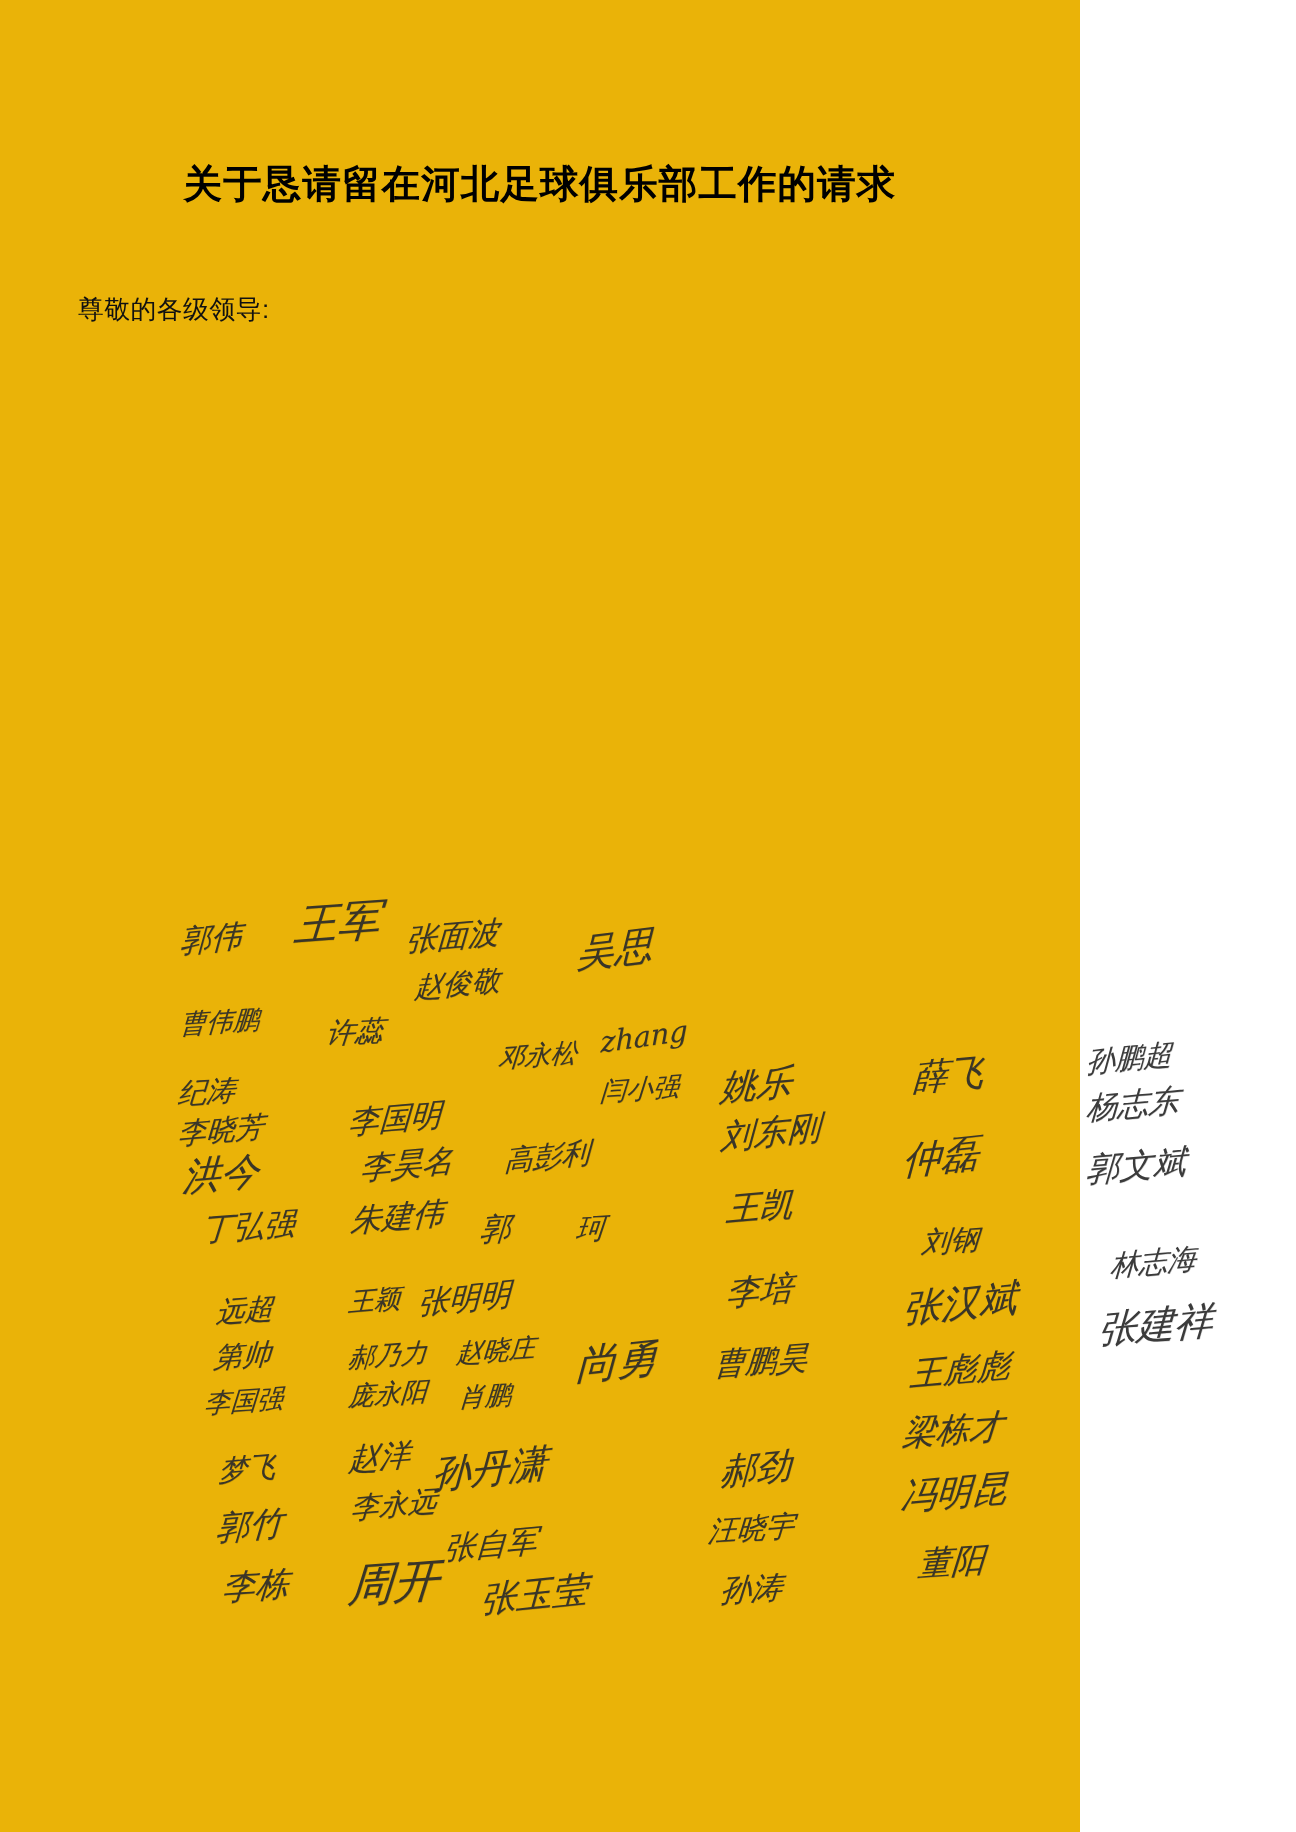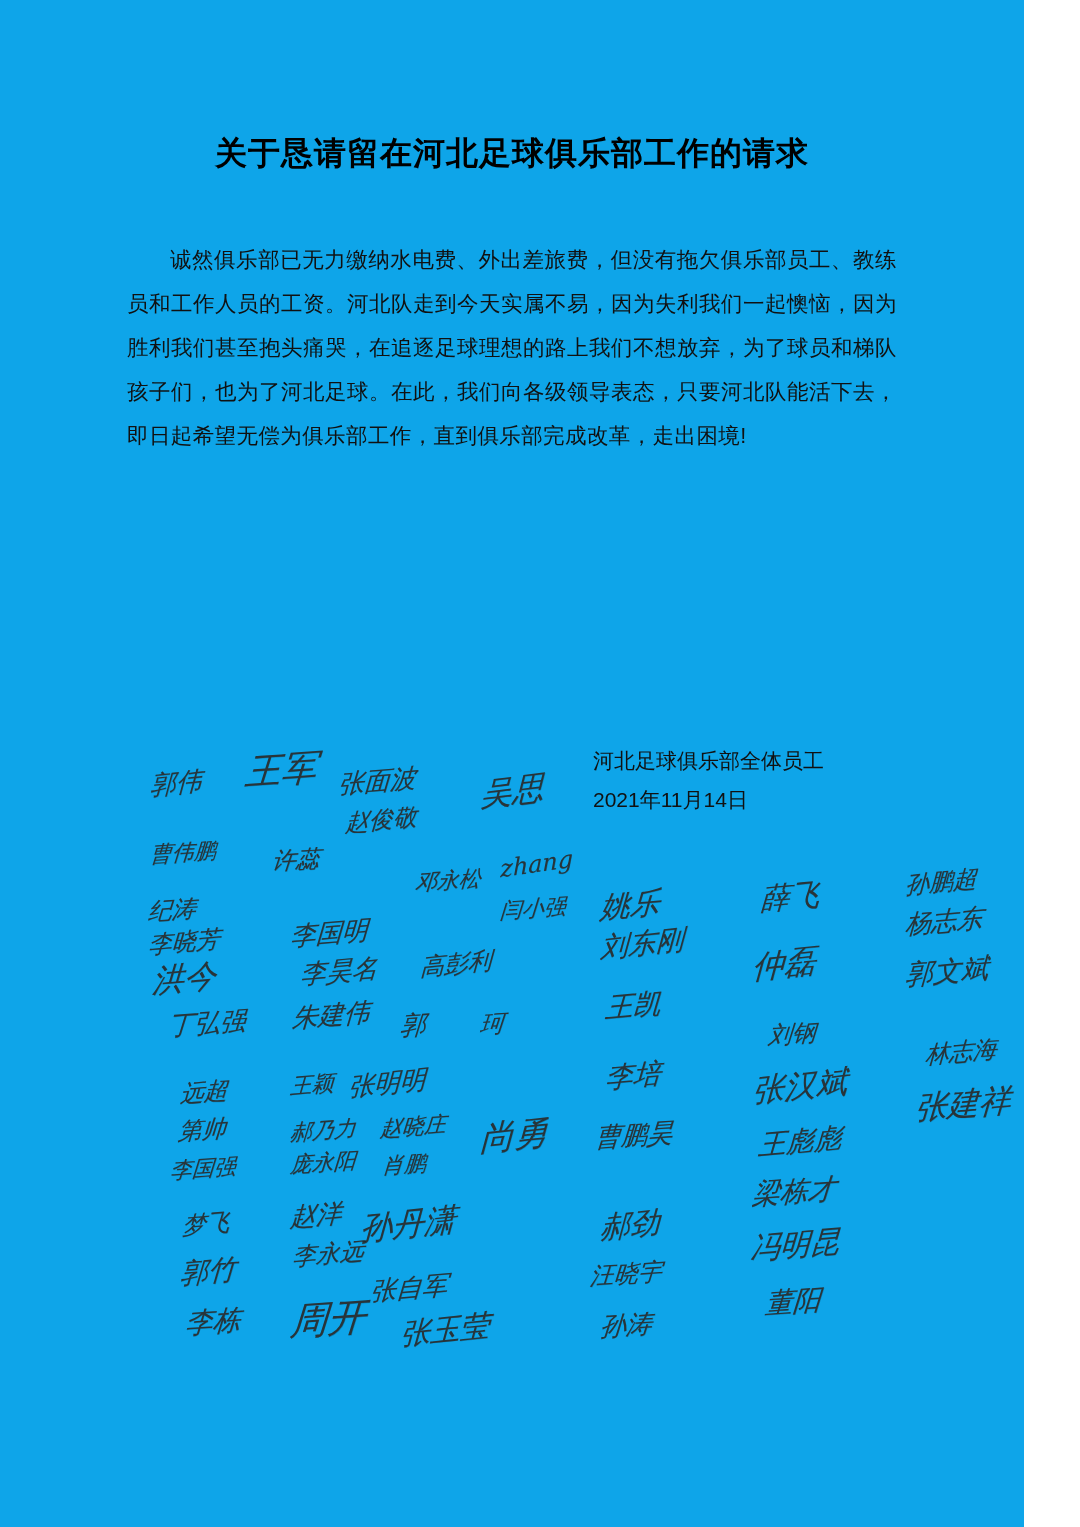--- a/index.html
+++ b/index.html
@@ -9,26 +9,26 @@
   }
   body {
     width: 1080px;
     height: 1527px;
     font-family: "Liberation Sans", sans-serif;
     color: #111111;
     position: relative;
     overflow: hidden;
   }
   .page {
-    width: 1024px;
+    width: 900px;
     height: 1527px;
     position: relative;
     box-sizing: border-box;
     padding: 0;
-    background: #0ea5e9;
+    background: #eab308;
   }
   .doc-title {
     text-align: center;
     font-size: 32px;
     font-weight: bold;
     letter-spacing: 1px;
     margin: 0;
     padding-top: 132px;
     color: #000000;
   }
@@ -80,27 +80,23 @@
   }
 </style>
 </head>
 <body>
 
 <div class="page">
 
   <h1 class="doc-title">关于恳请留在河北足球俱乐部工作的请求</h1>
 
   <div class="body-block">
-    <p class="para">诚然俱乐部已无力缴纳水电费、外出差旅费，但没有拖欠俱乐部员工、教练员和工作人员的工资。河北队走到今天实属不易，因为失利我们一起懊恼，因为胜利我们甚至抱头痛哭，在追逐足球理想的路上我们不想放弃，为了球员和梯队孩子们，也为了河北足球。在此，我们向各级领导表态，只要河北队能活下去，即日起希望无偿为俱乐部工作，直到俱乐部完成改革，走出困境!</p>
+    <div class="salutation">尊敬的各级领导:</div>
   </div>
 
-  <div class="signoff">
-    <div>河北足球俱乐部全体员工</div>
-    <div>2021年11月14日</div>
-  </div>
 
   <div class="signatures" id="signatures">
       <div class="sig" style="left: 150px; top: 40px; font-size: 26px; transform: rotate(-6deg) skewX(-8deg);">郭伟</div>
       <div class="sig" style="left: 245px; top: 22px; font-size: 36px; transform: rotate(-4deg) skewX(-8deg);">王军</div>
       <div class="sig" style="left: 338px; top: 38px; font-size: 26px; transform: rotate(-5deg) skewX(-8deg);">张面波</div>
       <div class="sig" style="left: 480px; top: 45px; font-size: 32px; transform: rotate(-7deg) skewX(-8deg);">吴思</div>
       <div class="sig" style="left: 345px; top: 78px; font-size: 24px; transform: rotate(-5deg) skewX(-8deg);">赵俊敬</div>
       <div class="sig" style="left: 150px; top: 112px; font-size: 22px; transform: rotate(-4deg) skewX(-8deg);">曹伟鹏</div>
       <div class="sig" style="left: 272px; top: 118px; font-size: 24px; transform: rotate(-3deg) skewX(-8deg);">许蕊</div>
       <div class="sig" style="left: 415px; top: 140px; font-size: 22px; transform: rotate(-4deg) skewX(-8deg);">邓永松</div>

